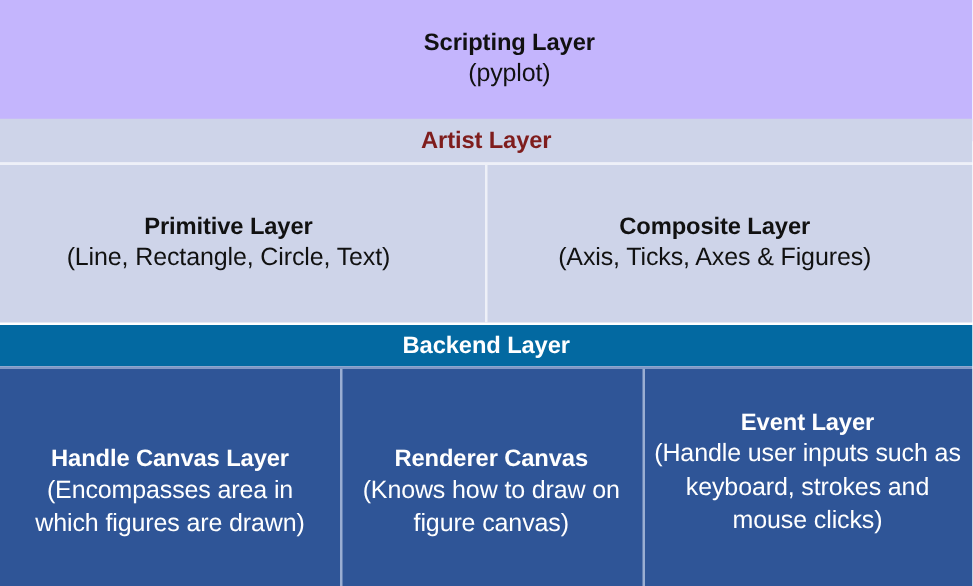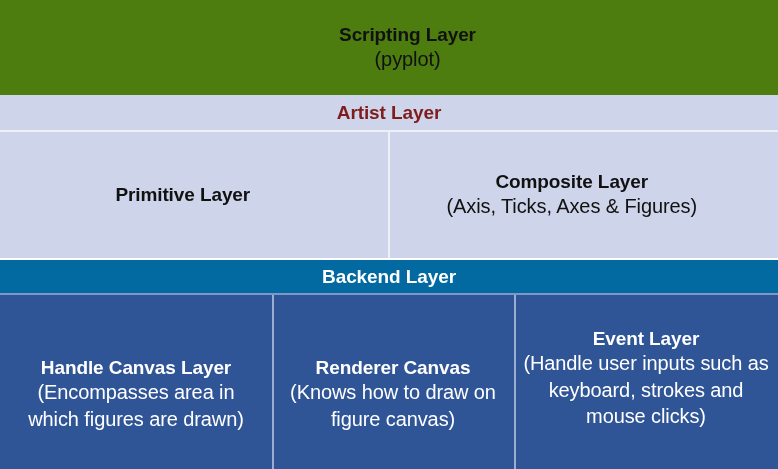--- a/index.html
+++ b/index.html
@@ -54,21 +54,21 @@
     font-weight: normal;
     font-size: 20px;
     line-height: 1.32;
     letter-spacing: -0.1px;
   }
 
   
   #scripting-band {
     top: 0;
     height: 113px;
-    background: #4d7c0f;
+    background: #c4b5fd;
     padding-left: 37px;
   }
   #scripting-band .cell { width: 778px; height: 95px; }
   #scripting-band .title { color: #111111; }
   #scripting-band .subtitle { color: #111111; }
 
   
   #artist-band {
     top: 95px;
     height: 35px;
@@ -146,20 +146,21 @@
     <div class="cell">
       <div class="title">Artist Layer</div>
     </div>
   </div>
 
   <div class="hrule light" style="top:130px;"></div>
 
   <div class="band" id="artist-sub-band">
     <div class="cell" id="primitive-cell">
       <div class="title">Primitive Layer</div>
+      <div class="subtitle">(Line, Rectangle, Circle, Text)</div>
     </div>
     <div class="vrule light" style="left:388px;"></div>
     <div class="cell" id="composite-cell">
       <div class="title">Composite Layer</div>
       <div class="subtitle">(Axis, Ticks, Axes &amp; Figures)</div>
     </div>
   </div>
 
   <div class="band" id="backend-band">
     <div class="cell">

